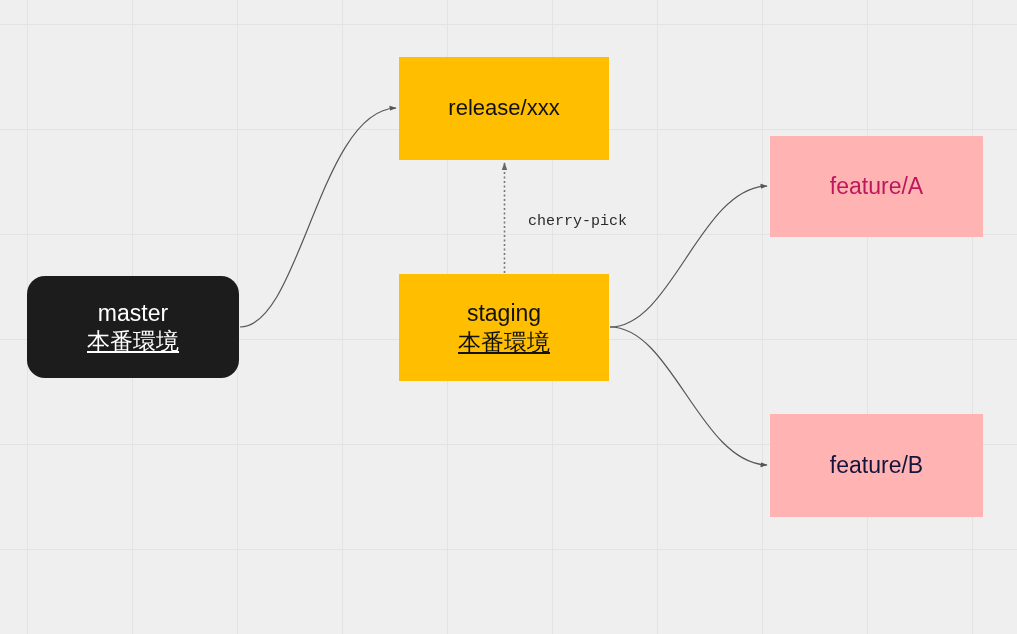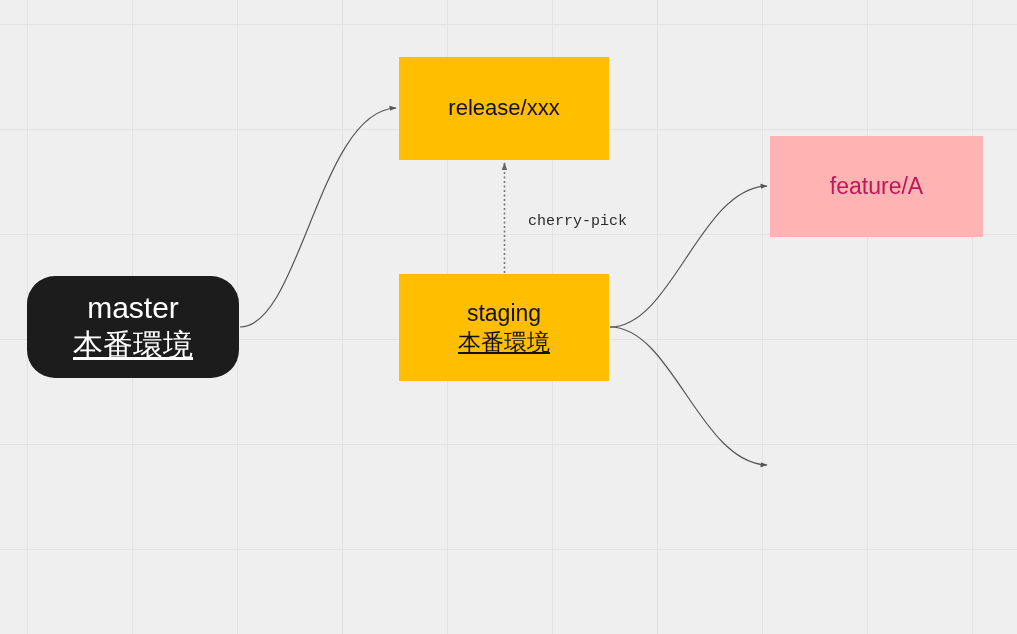--- a/index.html
+++ b/index.html
@@ -42,22 +42,22 @@
   .node .line1 { display: block; }
   .node .line2 { display: block; text-decoration: underline; }
 
   .node-master {
     left: 27px;
     top: 276px;
     width: 212px;
     height: 102px;
     background: #1c1c1c;
     color: #ffffff;
-    border-radius: 28px;
-    font-size: 30px;
+    border-radius: 18px;
+    font-size: 23px;
   }
   .node-release {
     left: 399px;
     top: 57px;
     width: 210px;
     height: 103px;
     background: #ffbe00;
     color: #111111;
     font-size: 22px;
   }
@@ -136,16 +136,19 @@
 
   <div class="node node-staging">
     <span class="line1">staging</span>
     <span class="line2">本番環境</span>
   </div>
 
   <div class="node node-feature-a">
     <span class="line1">feature/A</span>
   </div>
 
+  <div class="node node-feature-b">
+    <span class="line1">feature/B</span>
+  </div>
 
   <div class="edge-label label-cherry-pick">cherry-pick</div>
 
 </div>
 
 </body></html>

